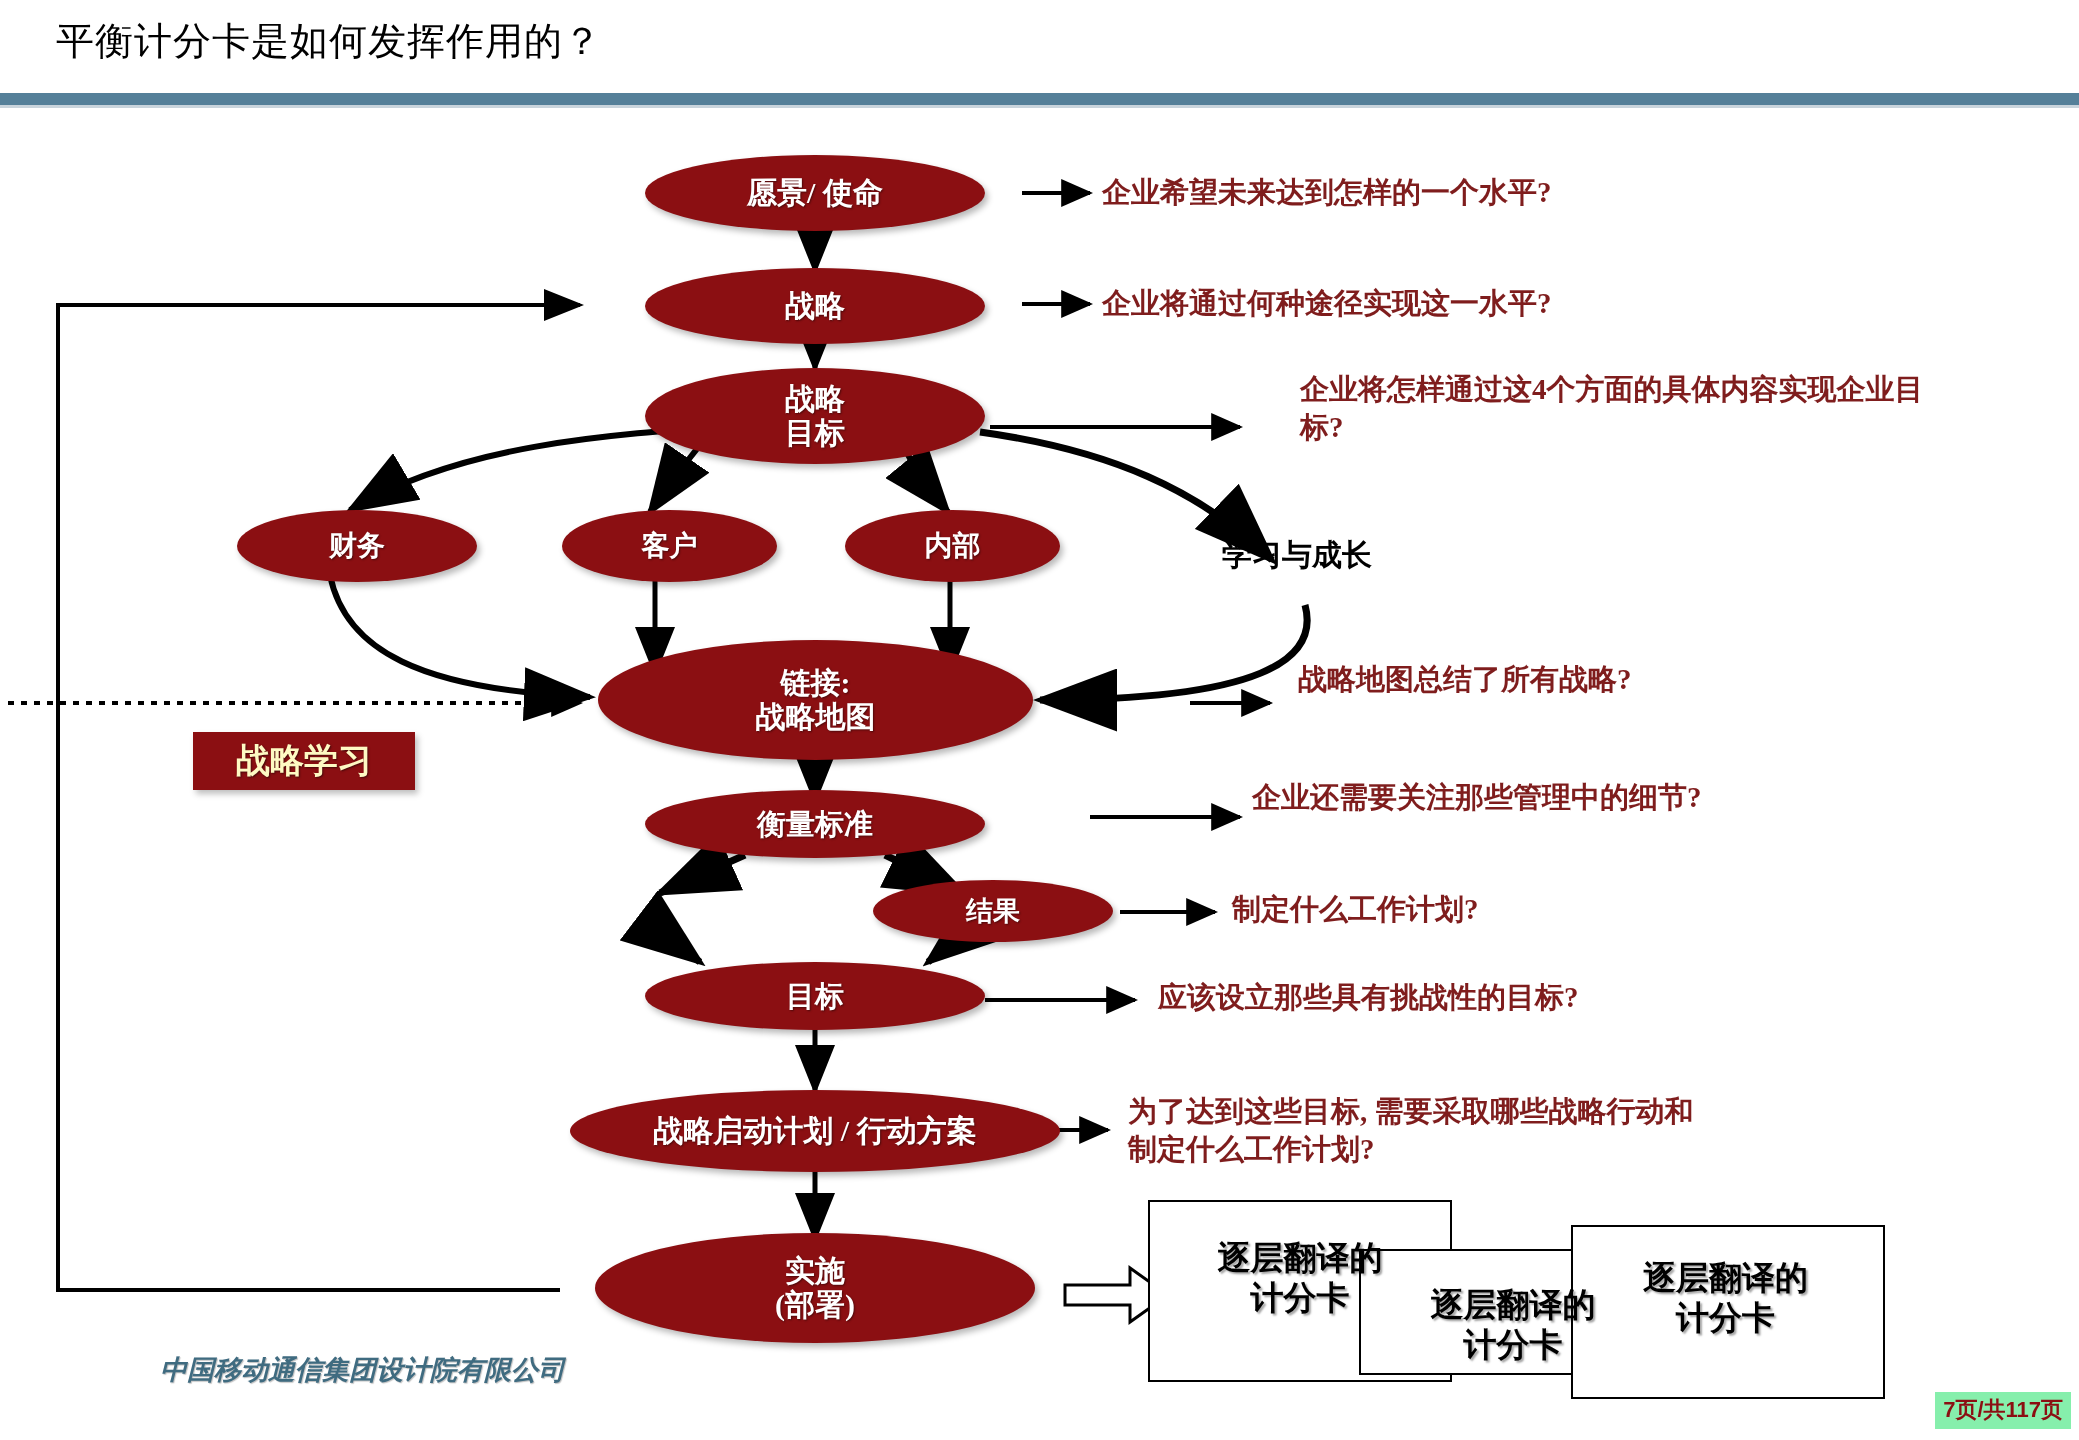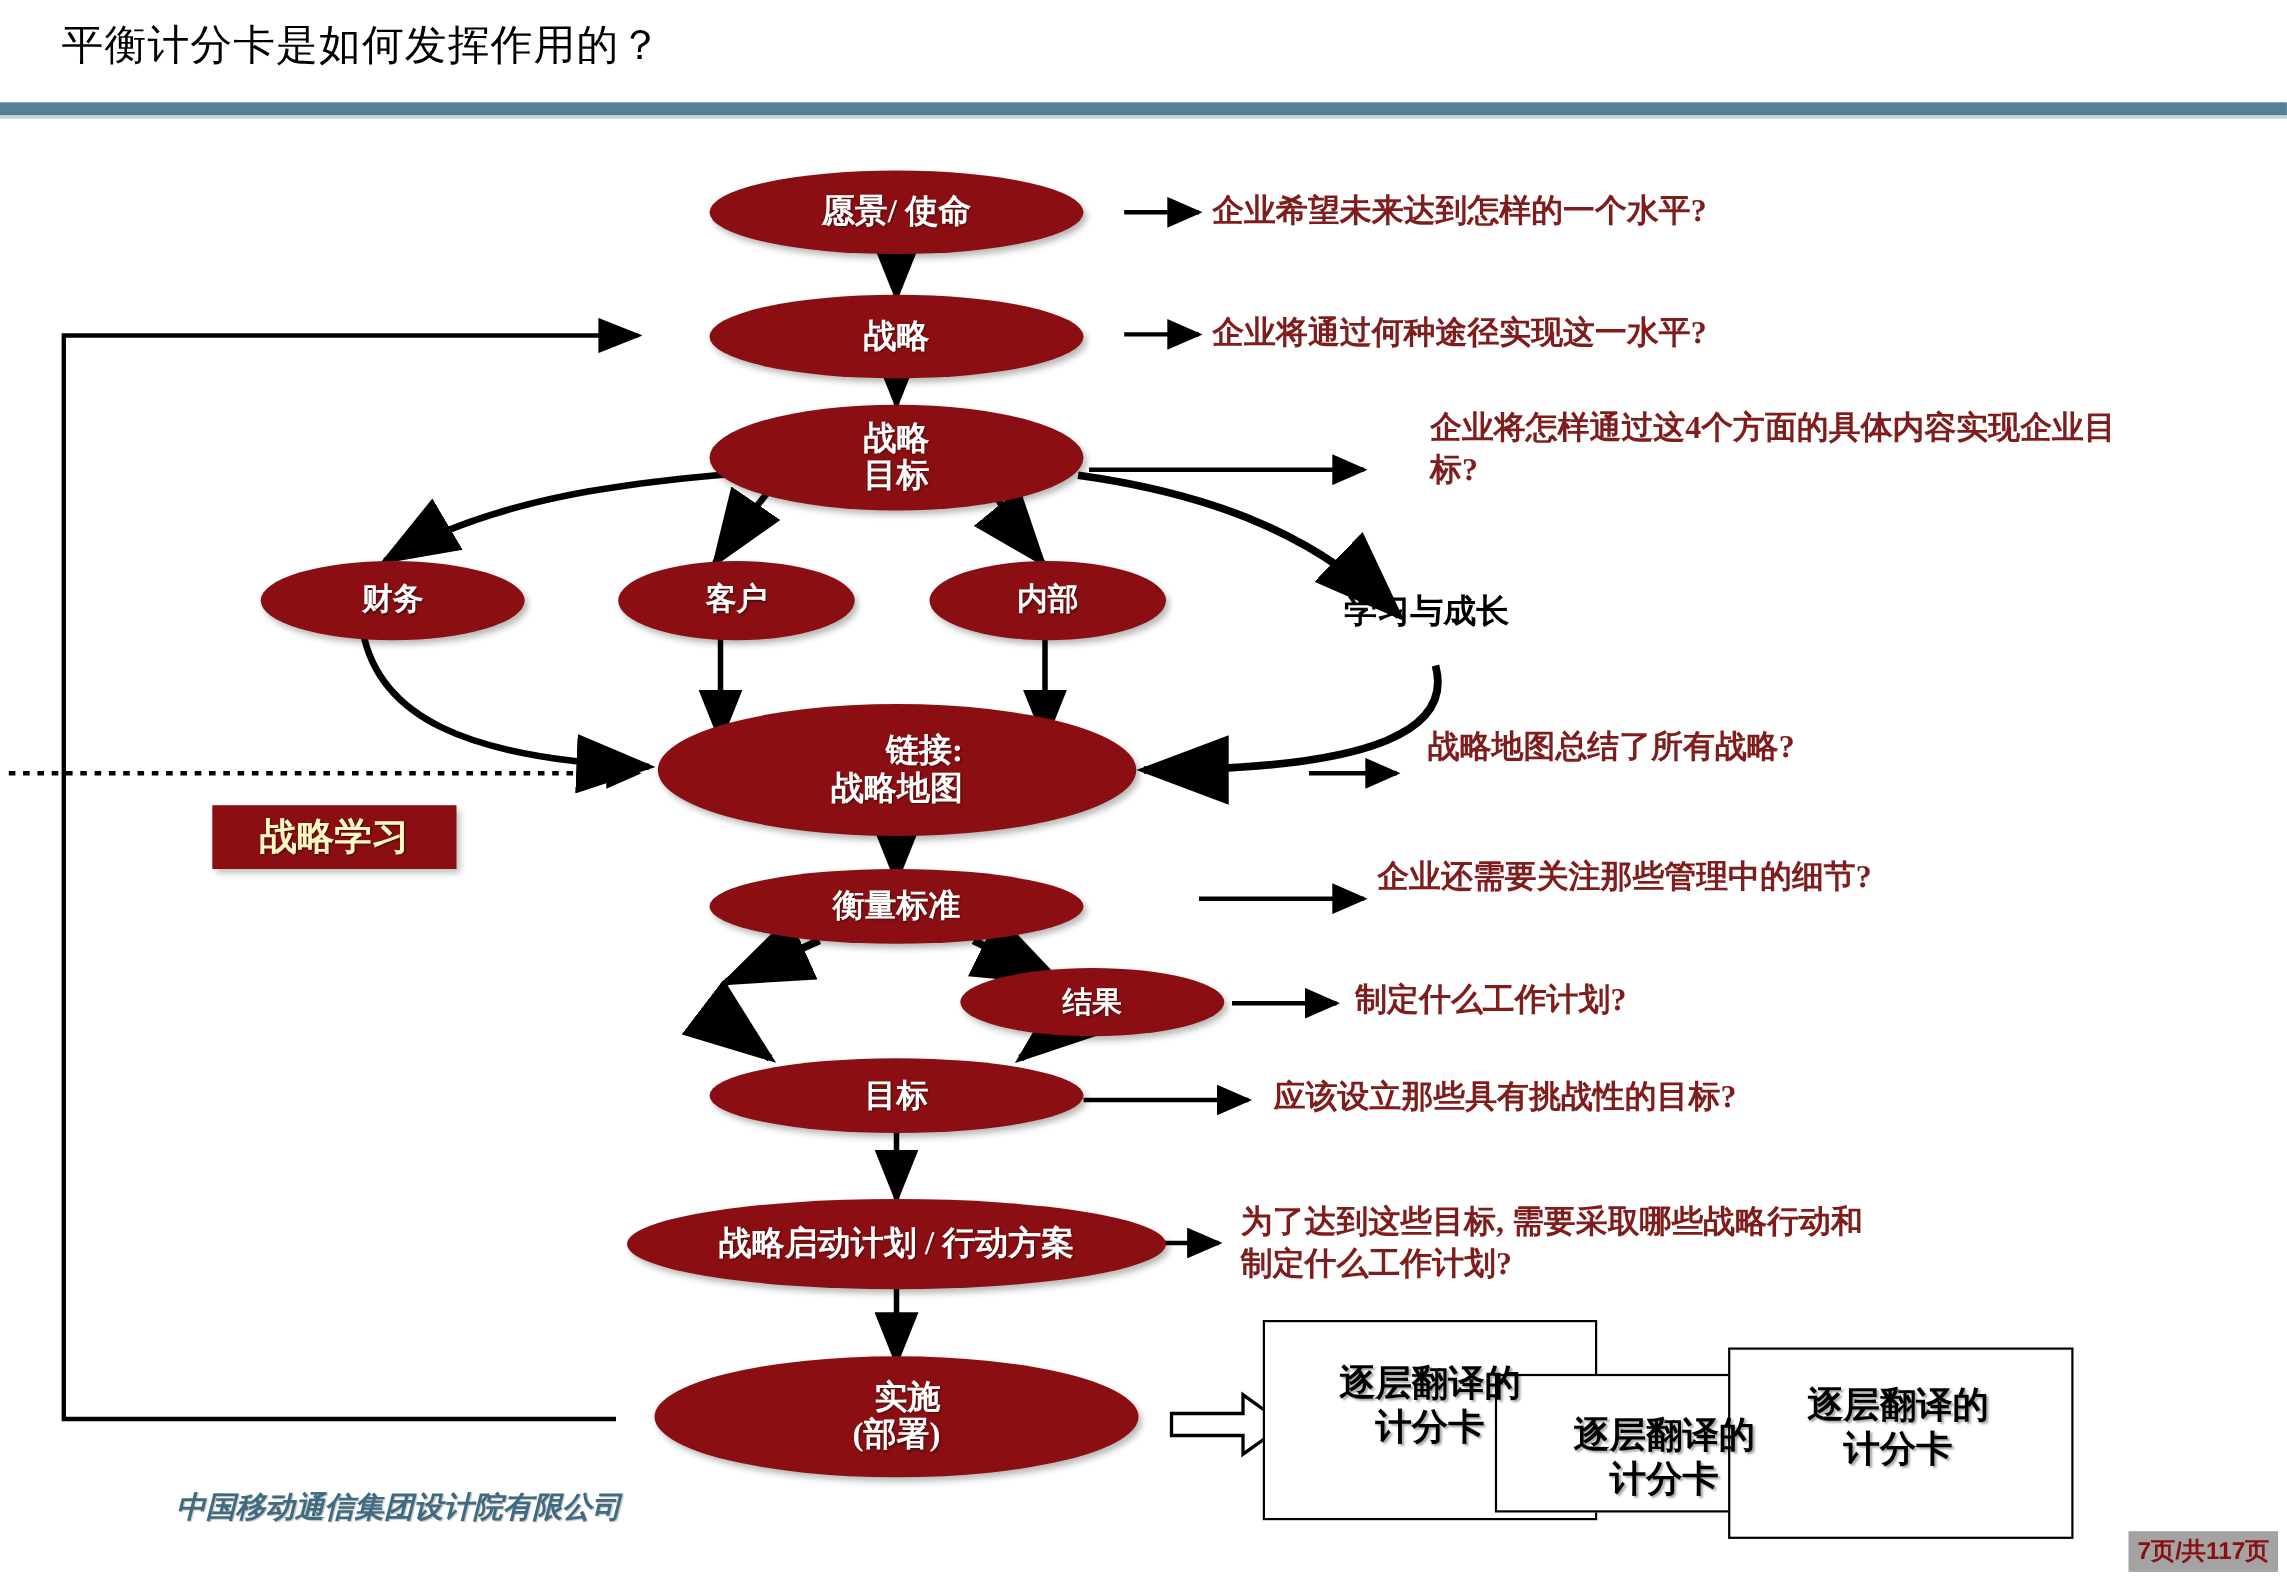--- a/index.html
+++ b/index.html
@@ -32,21 +32,21 @@
   
   svg.links{position:absolute;left:0;top:0;width:2079px;height:1440px;pointer-events:none;}
 
   
   .ellipse{
     position:absolute;
     background:#8b0f12;
     border-radius:50%;
     color:#ffffff;
     display:flex;align-items:center;justify-content:center;
-    text-align:right;
+    text-align:center;
     font-weight:bold;
     line-height:1.12;
     font-family:"Liberation Serif","DejaVu Serif",serif;
     text-shadow:1px 1px 2px rgba(0,0,0,.45);
     box-shadow:3px 4px 6px rgba(0,0,0,.28);
     white-space:pre-line;
   }
 
   .boxlabel{
     position:absolute;
@@ -97,21 +97,21 @@
   .footer-company{
     position:absolute;left:160px;top:1352px;
     color:#3f6b80;
     font-size:27px;font-weight:bold;font-style:italic;
     font-family:"Liberation Serif","DejaVu Serif",serif;
     text-shadow:1px 1px 1px rgba(0,0,0,.25);
     white-space:nowrap;
   }
   .page-badge{
     position:absolute;right:8px;top:1392px;
-    background:#a3a3a3;
+    background:#86efac;
     color:#8b0f12;
     font-size:22px;font-weight:bold;
     font-family:"Liberation Sans","DejaVu Sans",sans-serif;
     padding:3px 8px 4px 8px;
     white-space:nowrap;
   }
 </style>
 </head>
 <body>
 

